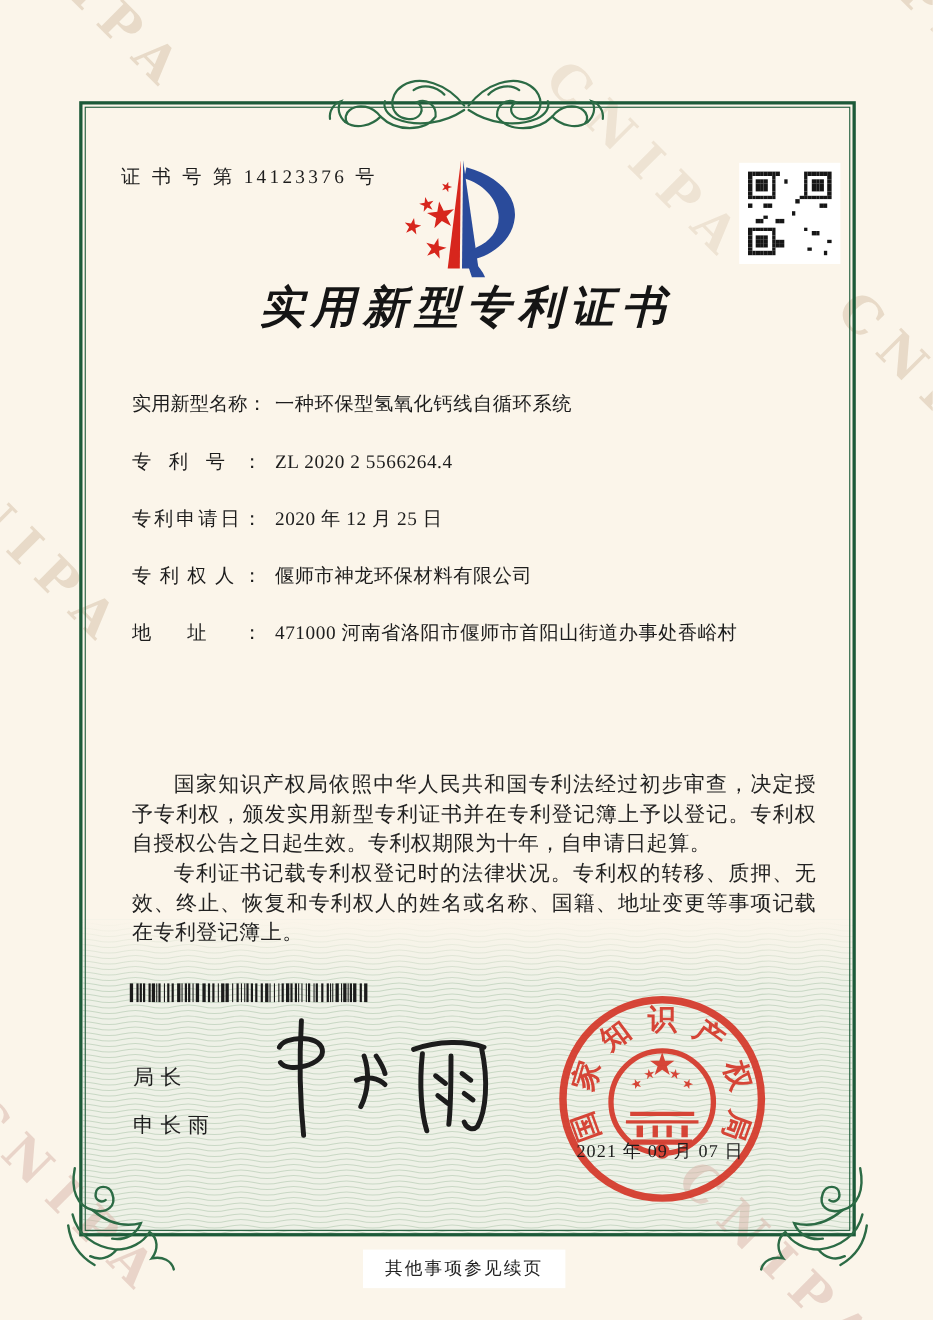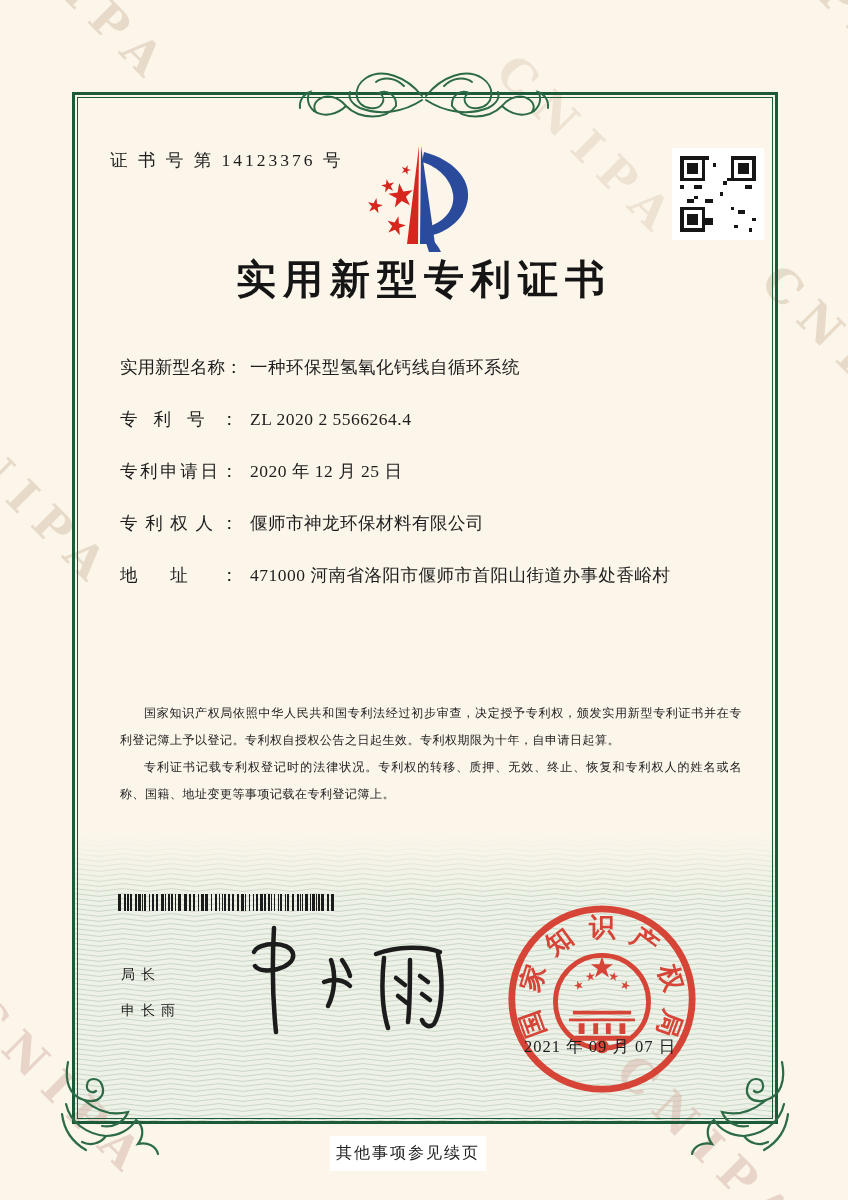--- a/index.html
+++ b/index.html
@@ -27,65 +27,65 @@
   .ornament { position:absolute; z-index:5; pointer-events:none; }
   
   .cert-no { position:absolute; left:110px; top:148px; font-size:17.5px; letter-spacing:3px; z-index:6; }
   .logo { position:absolute; left:352px; top:134px; z-index:6; }
   .qr { position:absolute; left:672px; top:148px; width:92px; height:92px; background:#fff; padding:8px; z-index:6; }
   .qr-grid { display:grid; width:76px; height:76px; grid-template-columns:repeat(21,1fr); grid-template-rows:repeat(21,1fr); }
   .qr-grid span { background:transparent; }
   .qr-grid span.on { background:#161616; }
   .title {
     position:absolute; left:0; right:0; top:252px; text-align:center;
-    font-size:40px; font-weight:bold; letter-spacing:7px; color:#151515; z-index:6;
+    font-size:40px; font-weight:bold; letter-spacing:7px; color:#151515; z-index:6;font-style:italic;
   }
   
   .fields { position:absolute; left:120px; top:352px; width:624px; z-index:6; font-size:17.5px; }
   .frow { height:52px; line-height:30px; white-space:nowrap; }
   .flabel {
     display:inline-block; width:118px; text-align:justify; text-align-last:justify;
     -moz-text-align-last:justify; vertical-align:top;
   }
   .fvalue { margin-left:12px; letter-spacing:0.5px; }
   .fvalue2 { margin-left:12px; letter-spacing:0.5px; }
   
   .body-text { position:absolute; left:120px; top:700px; width:622px; z-index:6; }
   .body-text p {
-    font-size:12px; line-height:27px; text-align:justify; text-indent:2em;
+    font-size:19px; line-height:27px; text-align:justify; text-indent:2em;
     letter-spacing:0.5px; color:#222;
   }
   
   .green-section {
     position:absolute; left:75px; top:836px; width:700px; height:287px;
     background:#eef1e7; z-index:2; overflow:hidden;
   }
   .green-fade { position:absolute; left:0; top:0; width:100%; height:60px;
     background:linear-gradient(#fbf5ea, rgba(251,245,234,0)); z-index:2; }
   .waves { position:absolute; inset:0; z-index:1; }
   
   .barcode {
     position:absolute; left:118px; top:894px; width:224px; height:17px;
     display:flex; align-items:stretch; z-index:6;
   }
   .barcode i { display:block; background:#1b1b1b; height:100%; }
-  .director { position:absolute; left:121px; top:966px; z-index:6; font-size:14px; letter-spacing:6px; }
+  .director { position:absolute; left:121px; top:966px; z-index:6; font-size:19px; letter-spacing:6px; }
   .director .name { margin-top:18px; letter-spacing:6px; }
   .signature { position:absolute; left:238px; top:918px; z-index:7; }
   .seal { position:absolute; left:505px; top:902px; z-index:6; opacity:0.93; }
   .seal-date {
     position:absolute; left:524px; top:1036px; width:170px; z-index:7;
     font-size:16.5px; color:#1c1c1c; letter-spacing:1px; white-space:nowrap;
   }
   .page-footer {
     position:absolute; left:72px; top:1096px; width:680px; text-align:center;
     font-size:15px; letter-spacing:2px; z-index:6;
   }
   .continuation {
-    position:absolute; left:330px; top:1136px; width:156px; height:35px;
+    position:absolute; left:330px; top:1136px; width:184px; height:35px;
     background:#ffffff; z-index:6; display:flex; align-items:center; justify-content:center;
     font-size:16px; letter-spacing:2px; color:#222;
   }
 </style>
 </head>
 <body>
 
 <div class="page">
 
   <div class="wm" style="left:-38px; top:-34px;">CNIPA</div>

